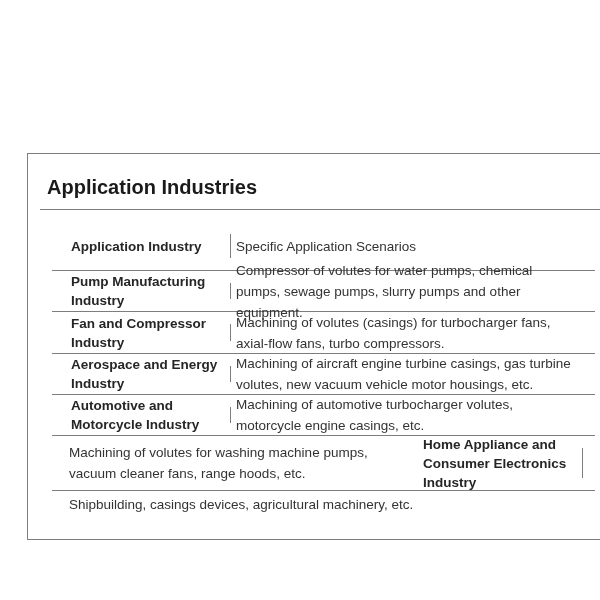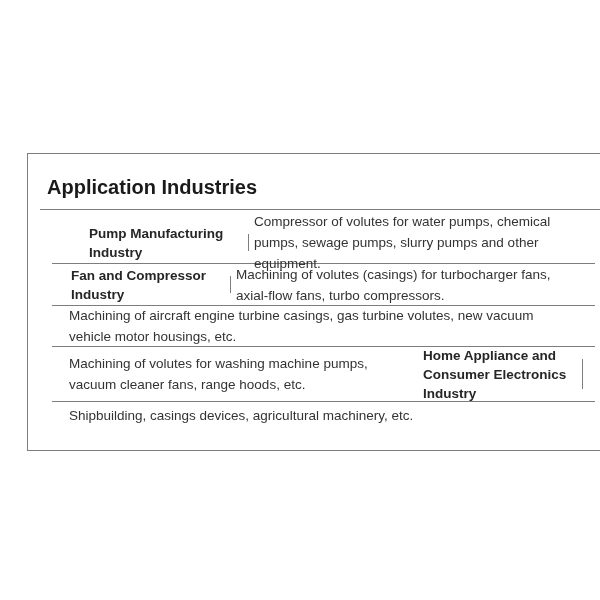--- a/index.html
+++ b/index.html
@@ -63,52 +63,61 @@
     padding:1px 10px 1px 5px;
     font-size:13.5px;
     line-height:21px;
     font-weight:400;
     color:var(--right-color);
   }
   .cell.right.header{
     font-weight:400;
   }
   .rh-header{height:48px;}
-  .rh-0{height:41px;margin-left:18px;}
+  .rh-0{height:41px;}
   .rh-1{height:42px;justify-content:space-between;}
   .rh-2{height:41px;}
   .rh-3{height:41px;}
   .rh-4{height:55px;}
   .rh-5{height:19px;}
 </style>
 </head>
 <body>
 
 <div class="canvas">
   <div class="app-table">
 
     <div class="title-row">Application Industries</div>
 
     <div class="grid">
 
+      <div class="row rh-header">
+        <div class="cell left header">Application Industry</div>
+        <div class="cell right header">Specific Application Scenarios</div>
+      </div>
 
       <div class="row rh-0">
         <div class="cell left">Pump Manufacturing Industry</div>
         <div class="cell right">Compressor of volutes for water pumps, chemical pumps, sewage pumps, slurry pumps and other equipment.</div>
       </div>
 
       <div class="row rh-1">
         <div class="cell left">Fan and Compressor Industry</div>
         <div class="cell right">Machining of volutes (casings) for turbocharger fans, axial-flow fans, turbo compressors.</div>
       </div>
 
       <div class="row rh-2">
+        <div class="cell left">Aerospace and Energy Industry</div>
         <div class="cell right">Machining of aircraft engine turbine casings, gas turbine volutes, new vacuum vehicle motor housings, etc.</div>
       </div>
 
+      <div class="row rh-3">
+        <div class="cell left">Automotive and Motorcycle Industry</div>
+        <div class="cell right">Machining of automotive turbocharger volutes, motorcycle engine casings, etc.</div>
+      </div>
 
       <div class="row rh-4">
         <div class="cell right">Machining of volutes for washing machine pumps, vacuum cleaner fans, range hoods, etc.</div>
         <div class="cell left">Home Appliance and Consumer Electronics Industry</div>
       </div>
 
       <div class="row rh-5">
         <div class="cell right">Shipbuilding, casings devices, agricultural machinery, etc.</div>
       </div>
 

